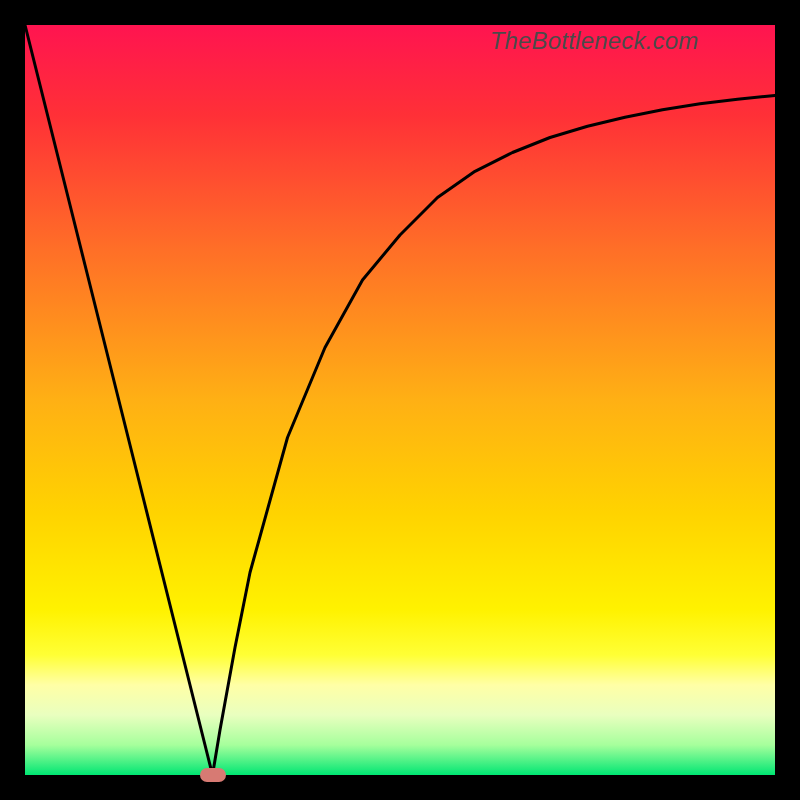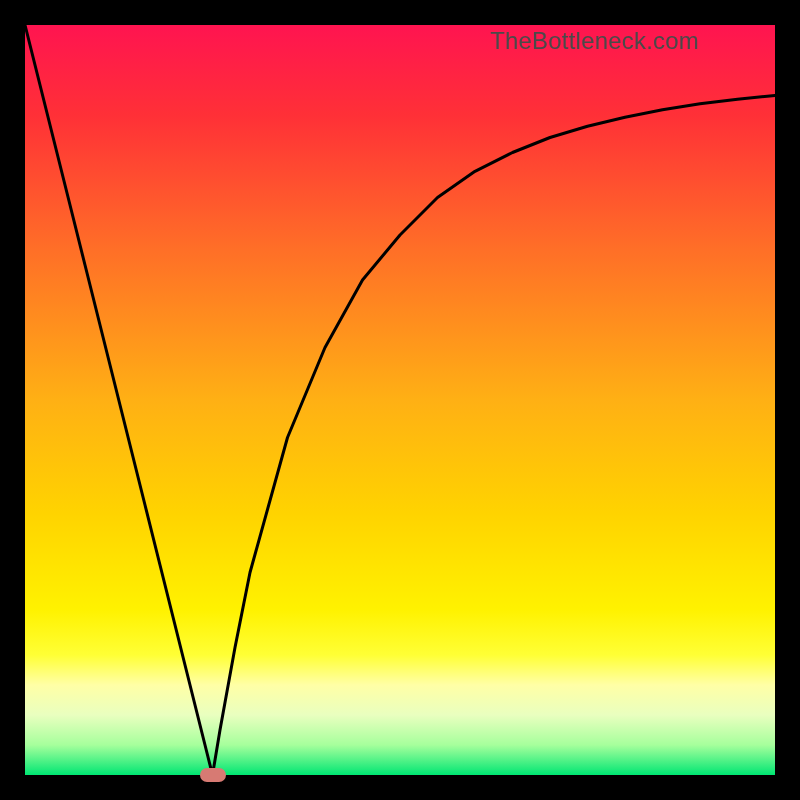--- a/index.html
+++ b/index.html
@@ -11,20 +11,21 @@
     overflow: hidden;
     font-family: Arial, Helvetica, sans-serif;
   }
   .frame {
     position: absolute;
     left: 25px;
     top: 25px;
     width: 680px;
     height: 750px;
     background: #000;
+    font-style: italic;
   }
   .plot-bg {
     position: absolute;
     left: 0;
     top: 0;
     width: 750px;
     height: 750px;
     
   }
   .watermark {

